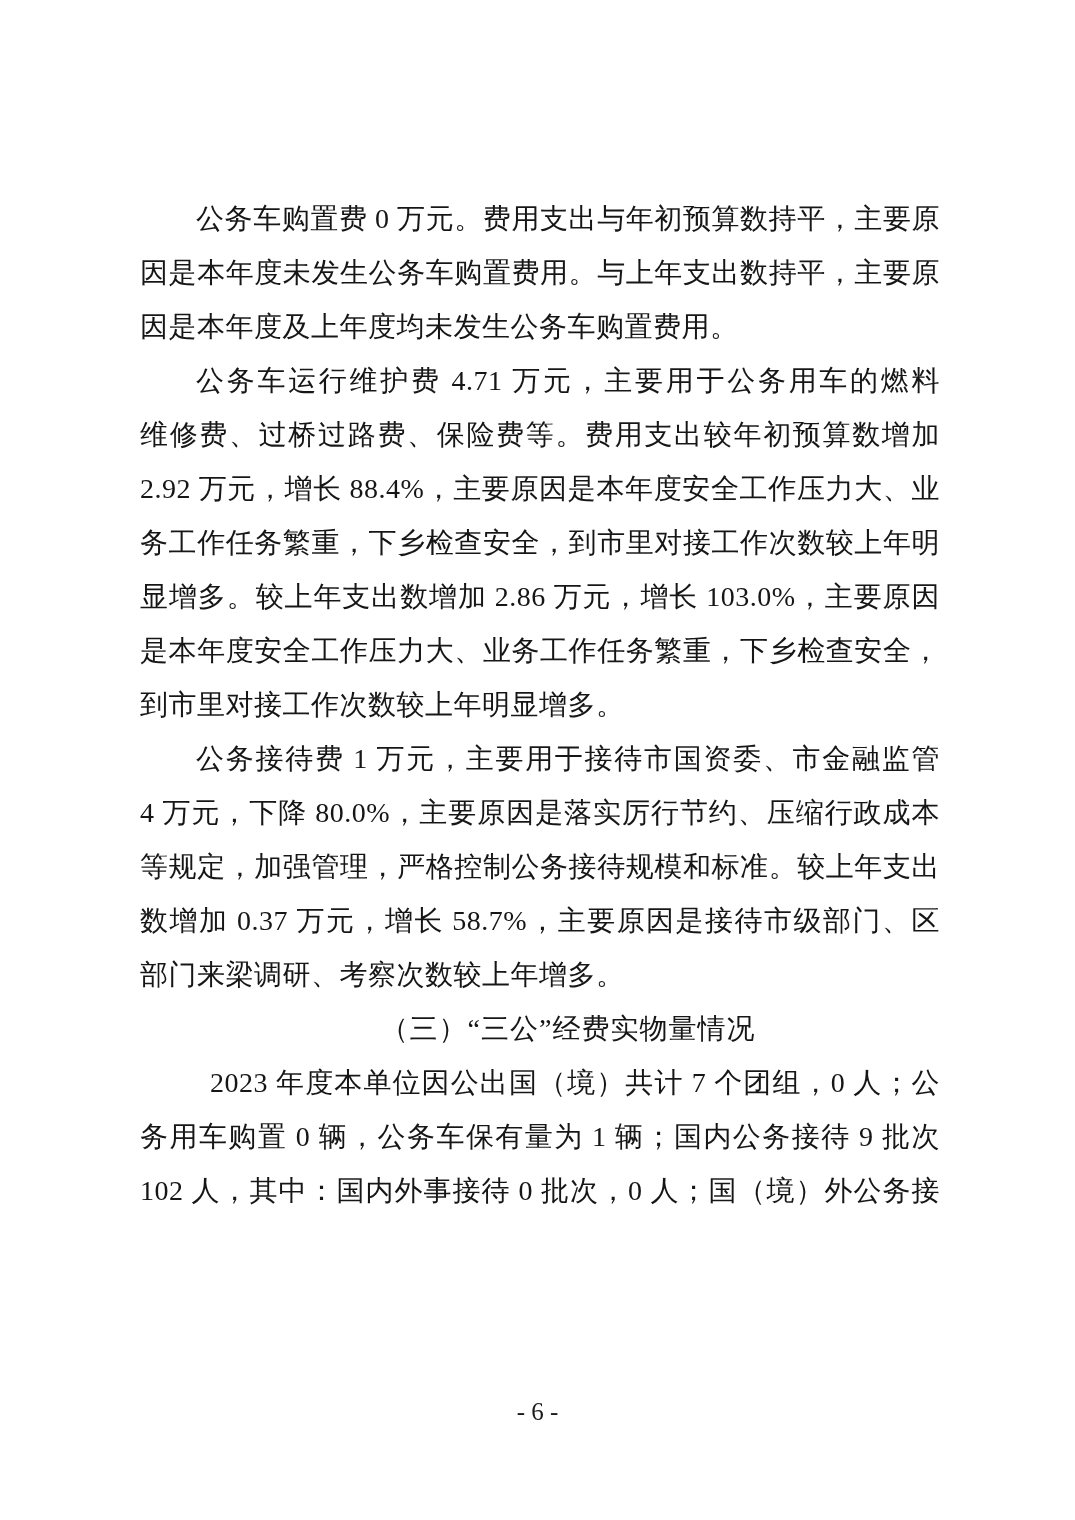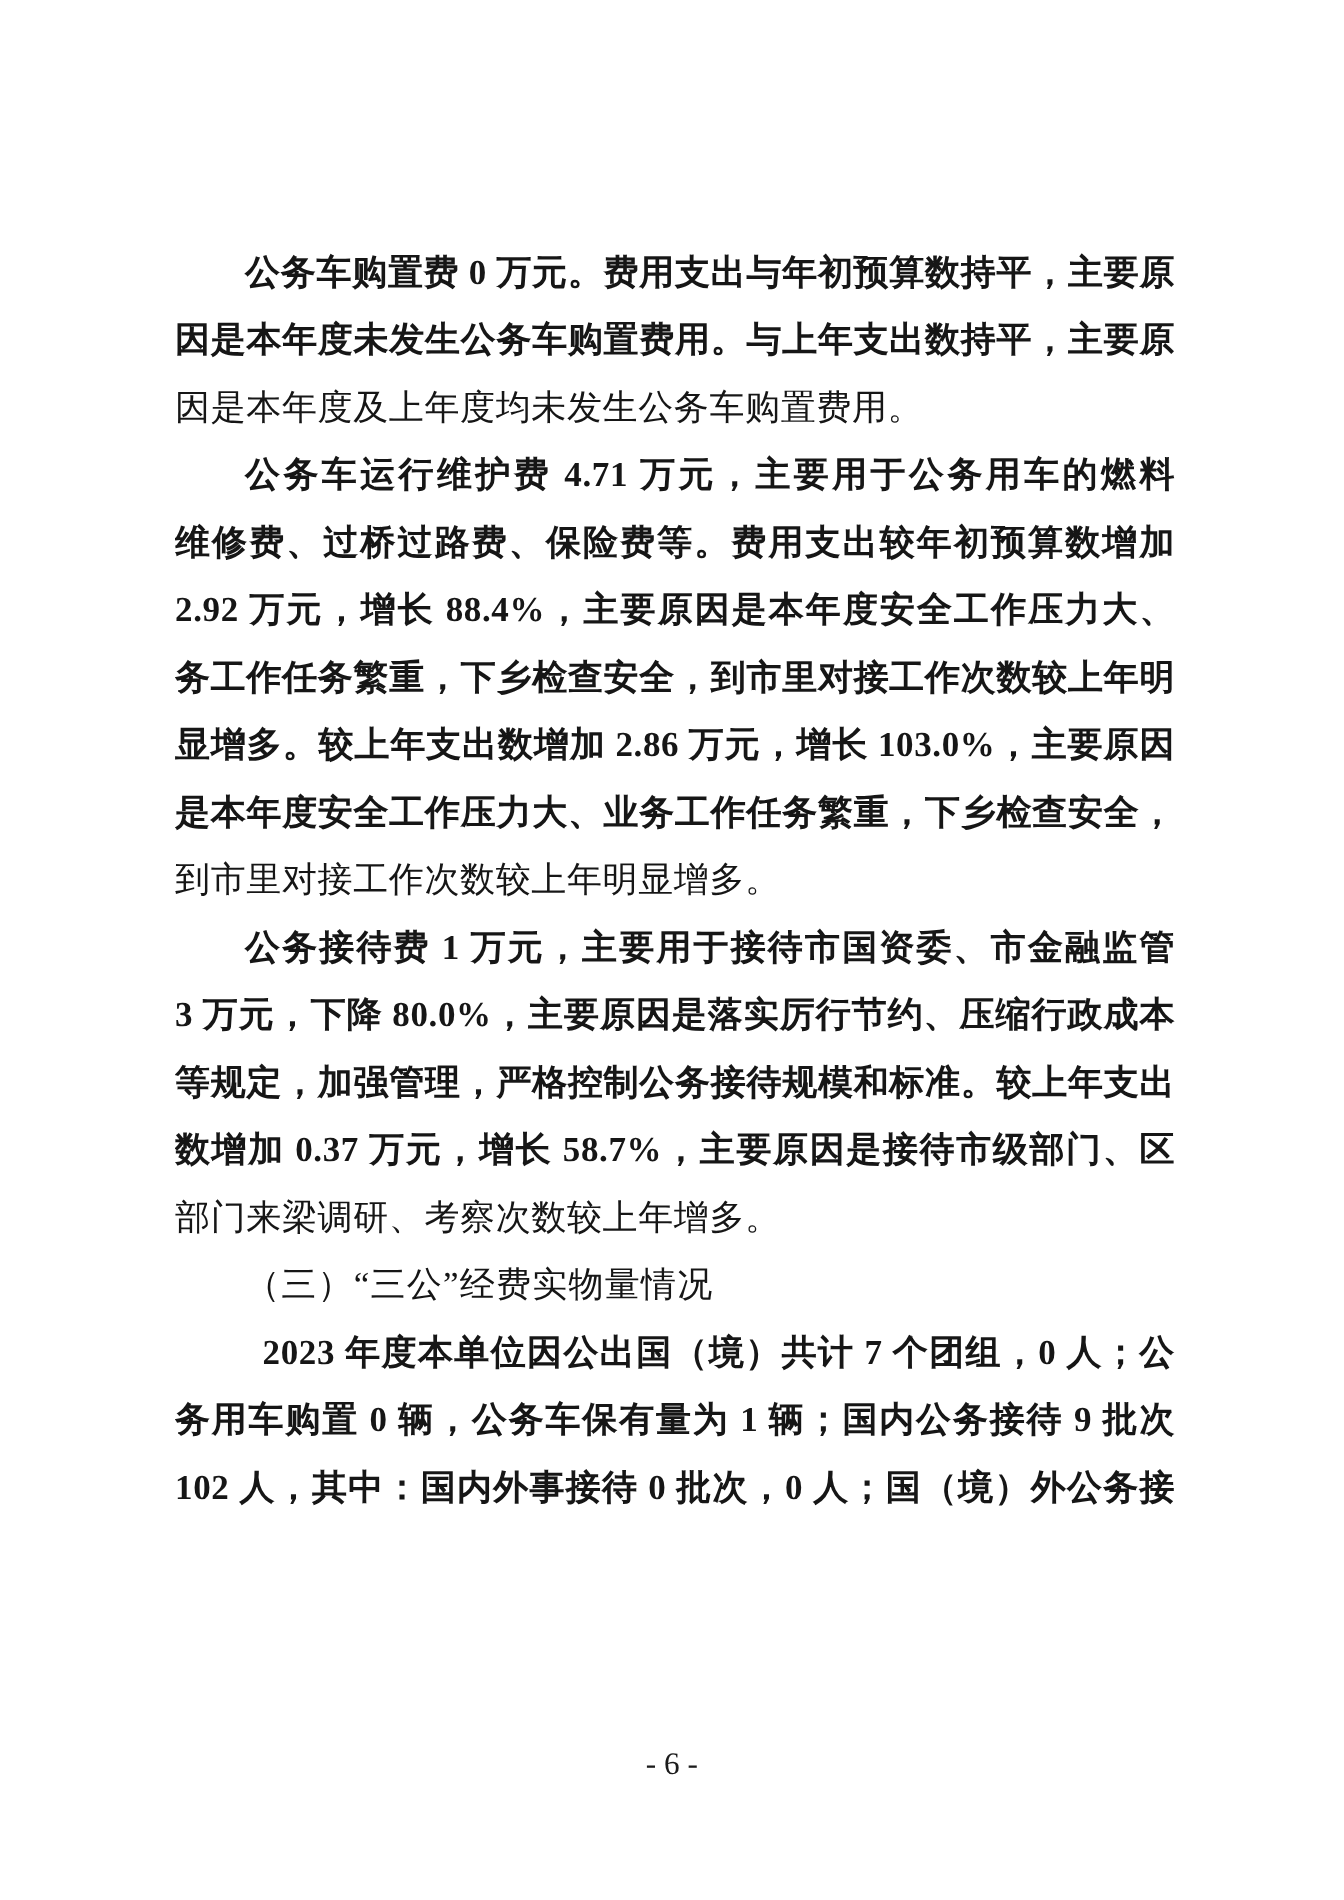--- a/index.html
+++ b/index.html
@@ -26,30 +26,30 @@
     font-size: 28px;
     height: 54px;
     line-height: 54px;
     letter-spacing: 0.5px;
     white-space: normal;
     overflow: hidden;
   }
   .justify {
     text-align: justify;
     text-align-last: justify;
-    font-weight: bold;
   }
   .para-first {
     text-indent: 56px;
   }
   .para-first-num {
     text-indent: 70px;
   }
   .heading {
     letter-spacing: 1px;
+    text-align: center;
   }
   .footer {
     position: absolute;
     left: 0;
     top: 1395px;
     width: 1075px;
     text-align: center;
     font-size: 25px;
     line-height: 34px;
     color: #1b1b1b;
@@ -64,21 +64,21 @@
     <div class="line justify">因是本年度未发生公务车购置费用。与上年支出数持平，主要原</div>
     <div class="line">因是本年度及上年度均未发生公务车购置费用。</div>
     <div class="line para-first justify">公务车运行维护费 4.71 万元，主要用于公务用车的燃料费、</div>
     <div class="line justify">维修费、过桥过路费、保险费等。费用支出较年初预算数增加</div>
     <div class="line justify">2.92 万元，增长 88.4%，主要原因是本年度安全工作压力大、业</div>
     <div class="line justify">务工作任务繁重，下乡检查安全，到市里对接工作次数较上年明</div>
     <div class="line justify">显增多。较上年支出数增加 2.86 万元，增长 103.0%，主要原因</div>
     <div class="line justify">是本年度安全工作压力大、业务工作任务繁重，下乡检查安全，</div>
     <div class="line">到市里对接工作次数较上年明显增多。</div>
     <div class="line para-first justify">公务接待费 1 万元，主要用于接待市国资委、市金融监管</div>
-    <div class="line justify">3 万元，下降 80.0%，主要原因是落实厉行节约、压缩行政成本</div>
+    <div class="line justify">4 万元，下降 80.0%，主要原因是落实厉行节约、压缩行政成本</div>
     <div class="line justify">等规定，加强管理，严格控制公务接待规模和标准。较上年支出</div>
     <div class="line justify">数增加 0.37 万元，增长 58.7%，主要原因是接待市级部门、区县</div>
     <div class="line">部门来梁调研、考察次数较上年增多。</div>
     <div class="line para-first heading">（三）“三公”经费实物量情况</div>
     <div class="line para-first-num justify">2023 年度本单位因公出国（境）共计 7 个团组，0 人；公</div>
     <div class="line justify">务用车购置 0 辆，公务车保有量为 1 辆；国内公务接待 9 批次</div>
     <div class="line justify">102 人，其中：国内外事接待 0 批次，0 人；国（境）外公务接</div>
   </div>
 
   <div class="footer">- 6 -</div>

